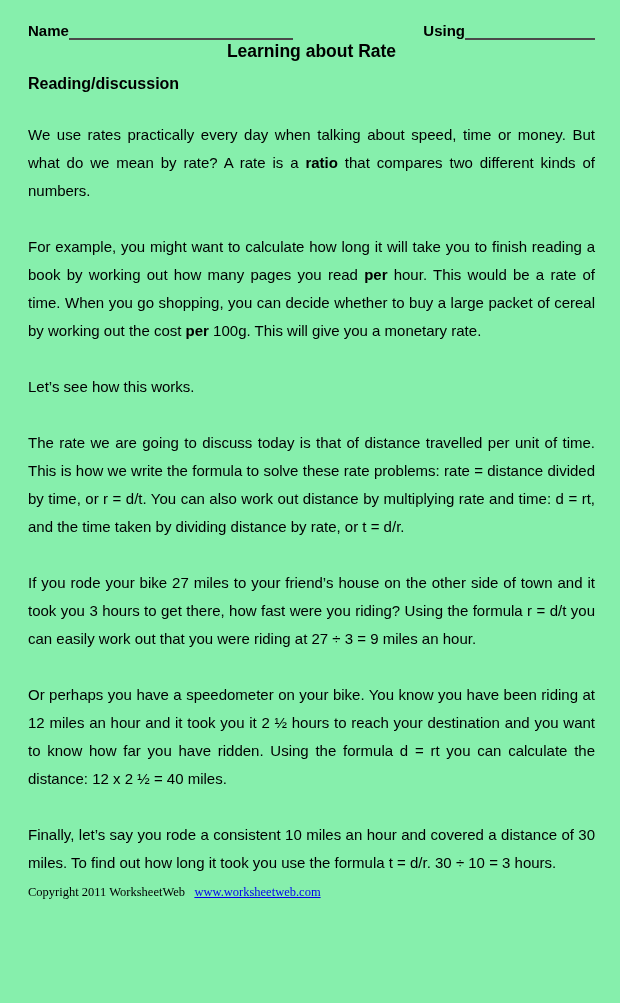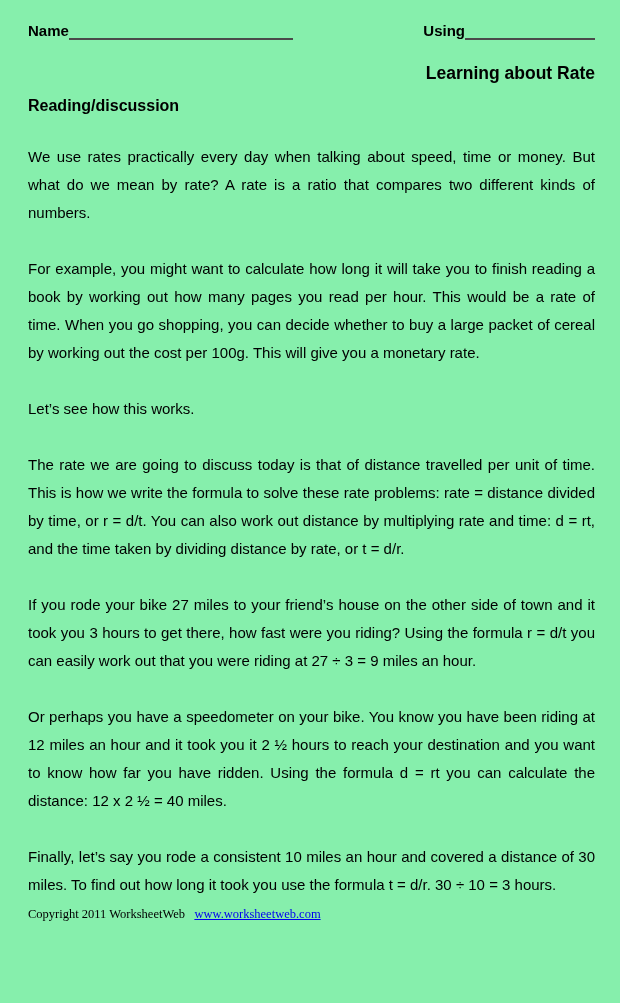--- a/index.html
+++ b/index.html
@@ -35,22 +35,21 @@
   }
   .write-line {
     border-bottom: 2px solid #4a4a4a;
     height: 16px;
   }
   .name-line { width: 224px; }
   .date-line { width: 130px; }
 
   
   .doc-title {
-    margin-top: 22px;
-    text-align: right;
+    text-align: center;
     font-weight: 700;
     font-size: 17.5px;
     line-height: 22px;
   }
   .section-heading {
     margin-top: 12px;
     font-weight: 700;
     font-size: 16px;
     line-height: 19px;
   }
@@ -58,21 +57,21 @@
   
   .paragraphs {
     margin-top: 13px;
   }
   .paragraphs p {
     margin: 28px 0 0 0;
     font-size: 15px;
     line-height: 28px;
     text-align: justify;
   }
-  .paragraphs p span.b { font-weight: 400; }
+  .paragraphs p span.b { font-weight: 700; }
 
   
   .footer {
     margin-top: 7px;
     padding-right: 0;
     text-align: left;
     font-family: "Liberation Serif", "DejaVu Serif", serif;
     font-size: 12.5px;
     line-height: 16px;
     white-space: nowrap;

